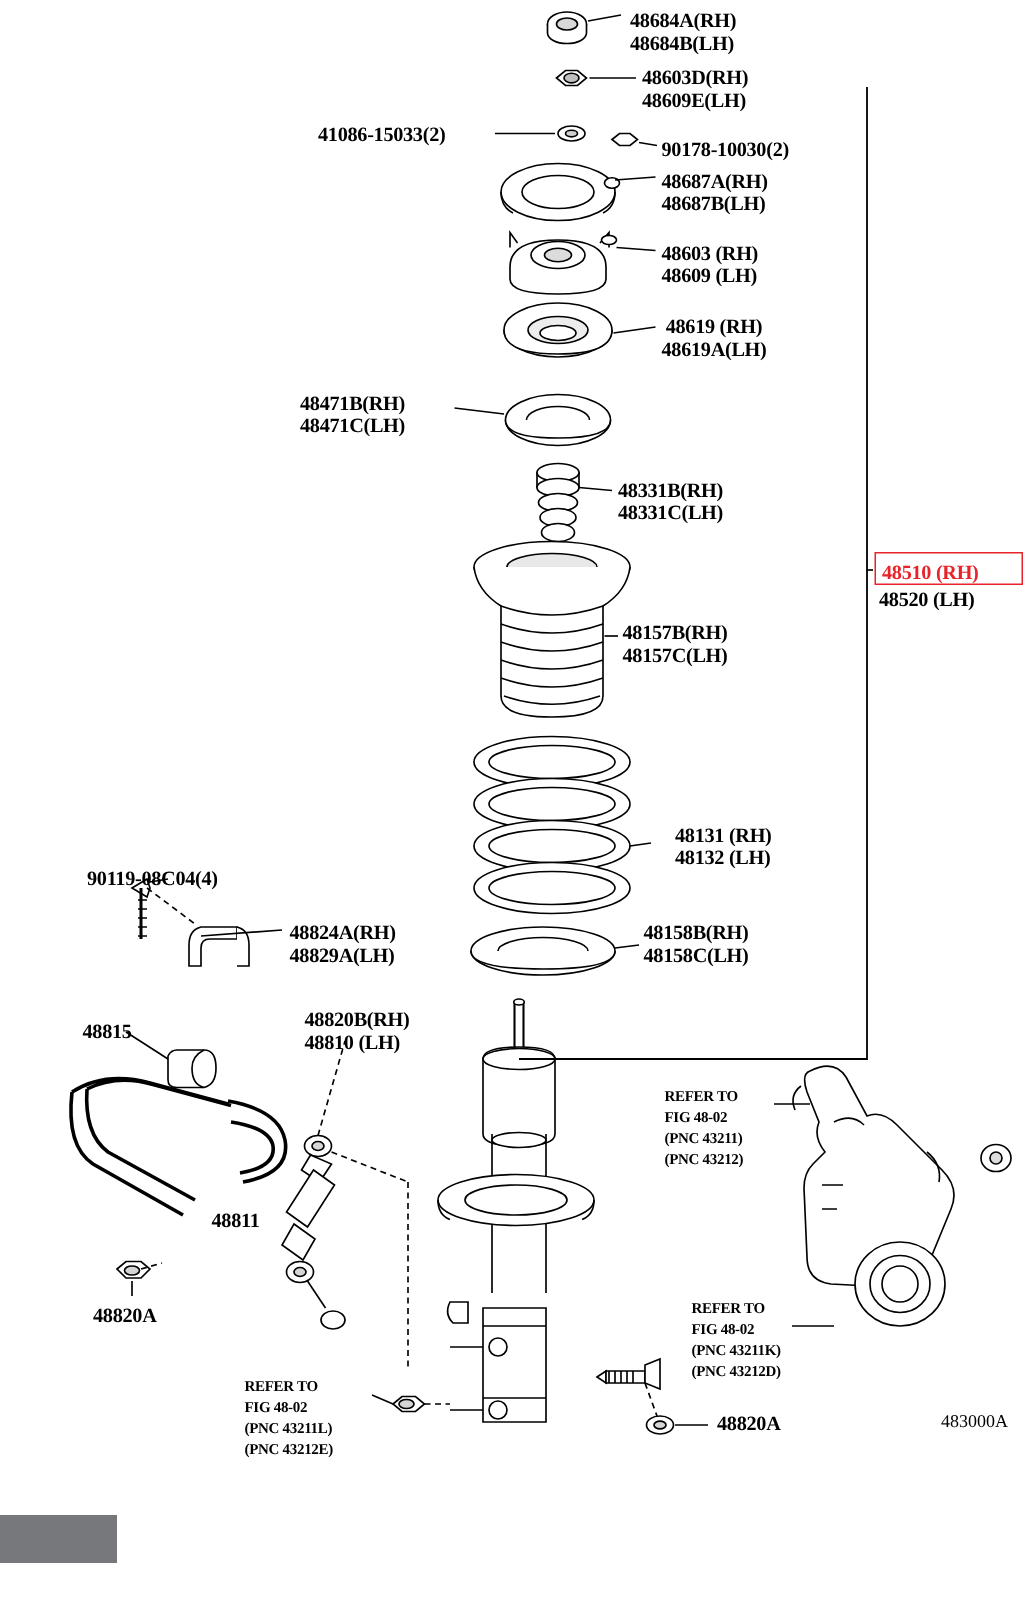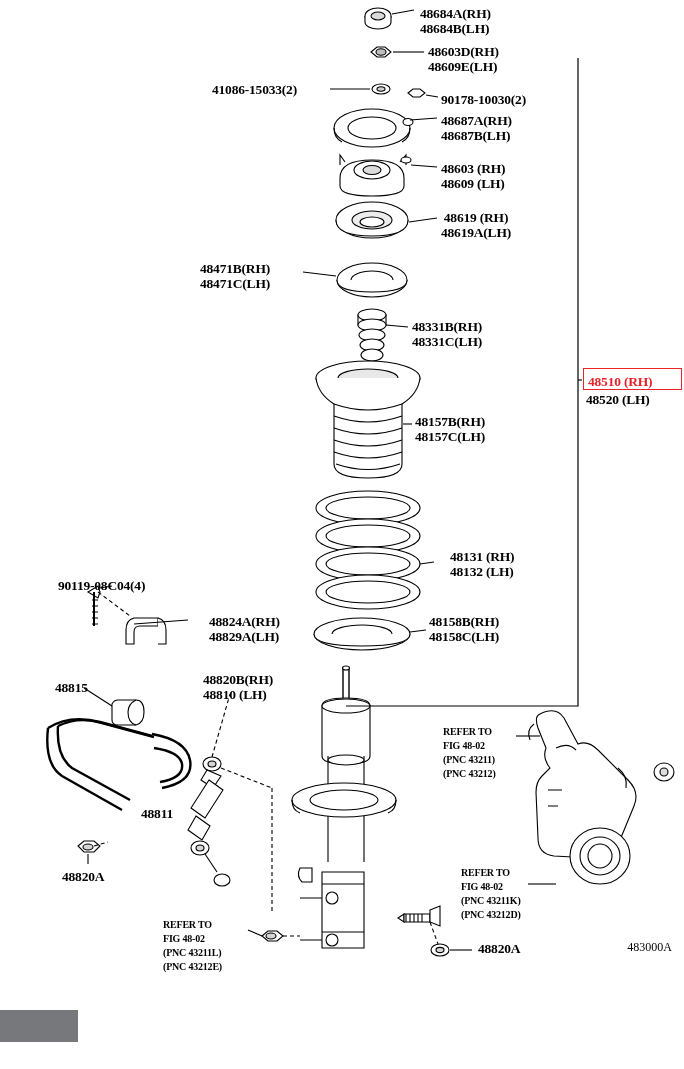--- a/index.html
+++ b/index.html
@@ -267,21 +267,21 @@
 48619A(LH)</div>
   <div class="lbl" style="left:200px;top:261px;">48471B(RH)
 48471C(LH)</div>
   <div class="lbl" style="left:412px;top:319px;">48331B(RH)
 48331C(LH)</div>
   <div class="lbl" style="left:415px;top:414px;">48157B(RH)
 48157C(LH)</div>
   <div class="lbl" style="left:438px;top:549px;margin-left:12px;">48131 (RH)
 48132 (LH)</div>
   <div class="lbl" style="left:58px;top:578px;">90119-08C04(4)</div>
-  <div class="lbl" style="left:193px;top:614px;margin-left:16px;">48824A(RH)
+  <div class="lbl" style="left:193px;top:614px;">48824A(RH)
 48829A(LH)</div>
   <div class="lbl" style="left:429px;top:614px;">48158B(RH)
 48158C(LH)</div>
   <div class="lbl" style="left:55px;top:680px;">48815</div>
   <div class="lbl" style="left:203px;top:672px;">48820B(RH)
 48810 (LH)</div>
   <div class="lbl" style="left:141px;top:806px;">48811</div>
   <div class="lbl" style="left:62px;top:869px;">48820A</div>
   <div class="lbl" style="left:478px;top:941px;">48820A</div>
 

